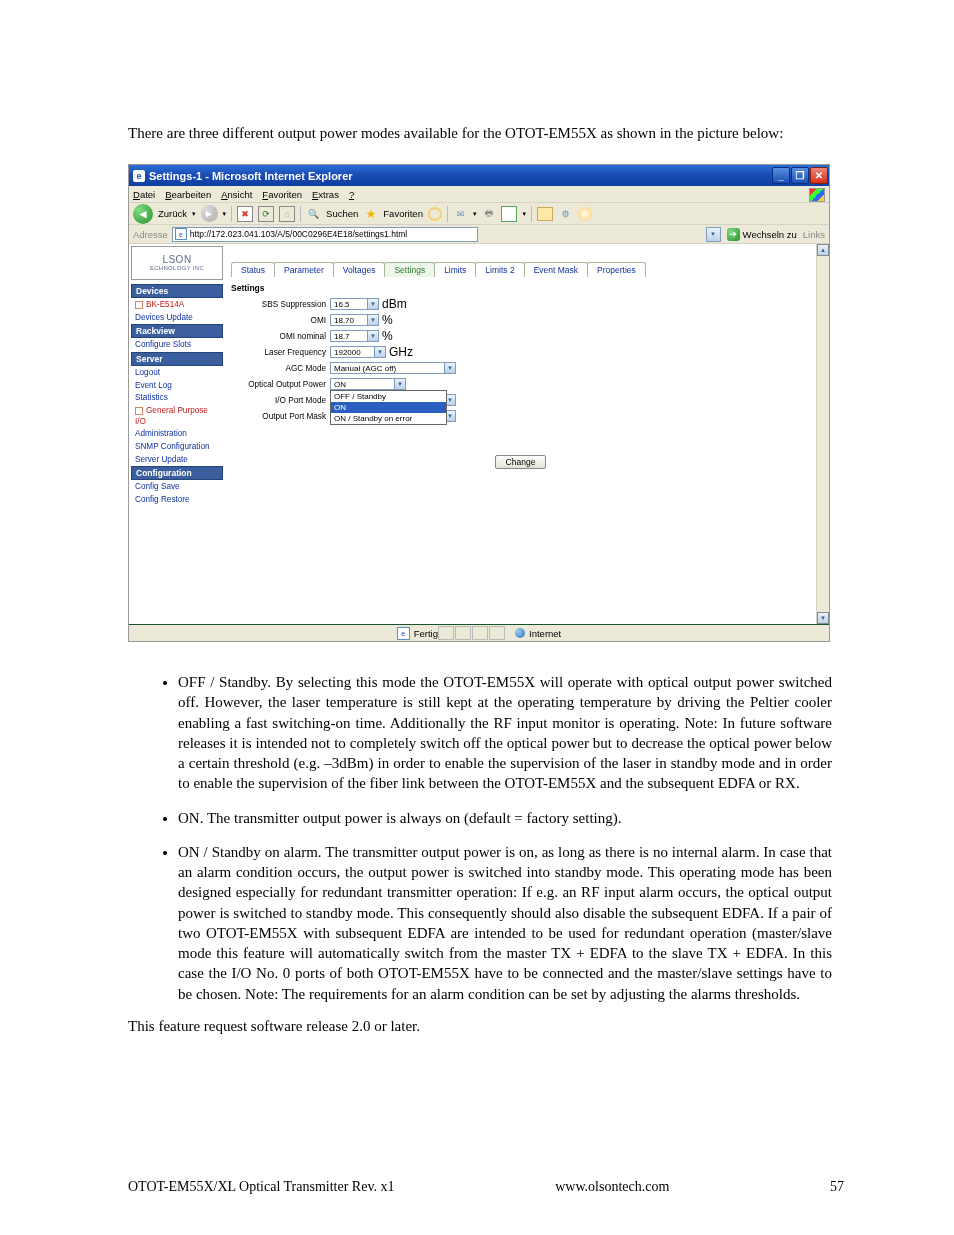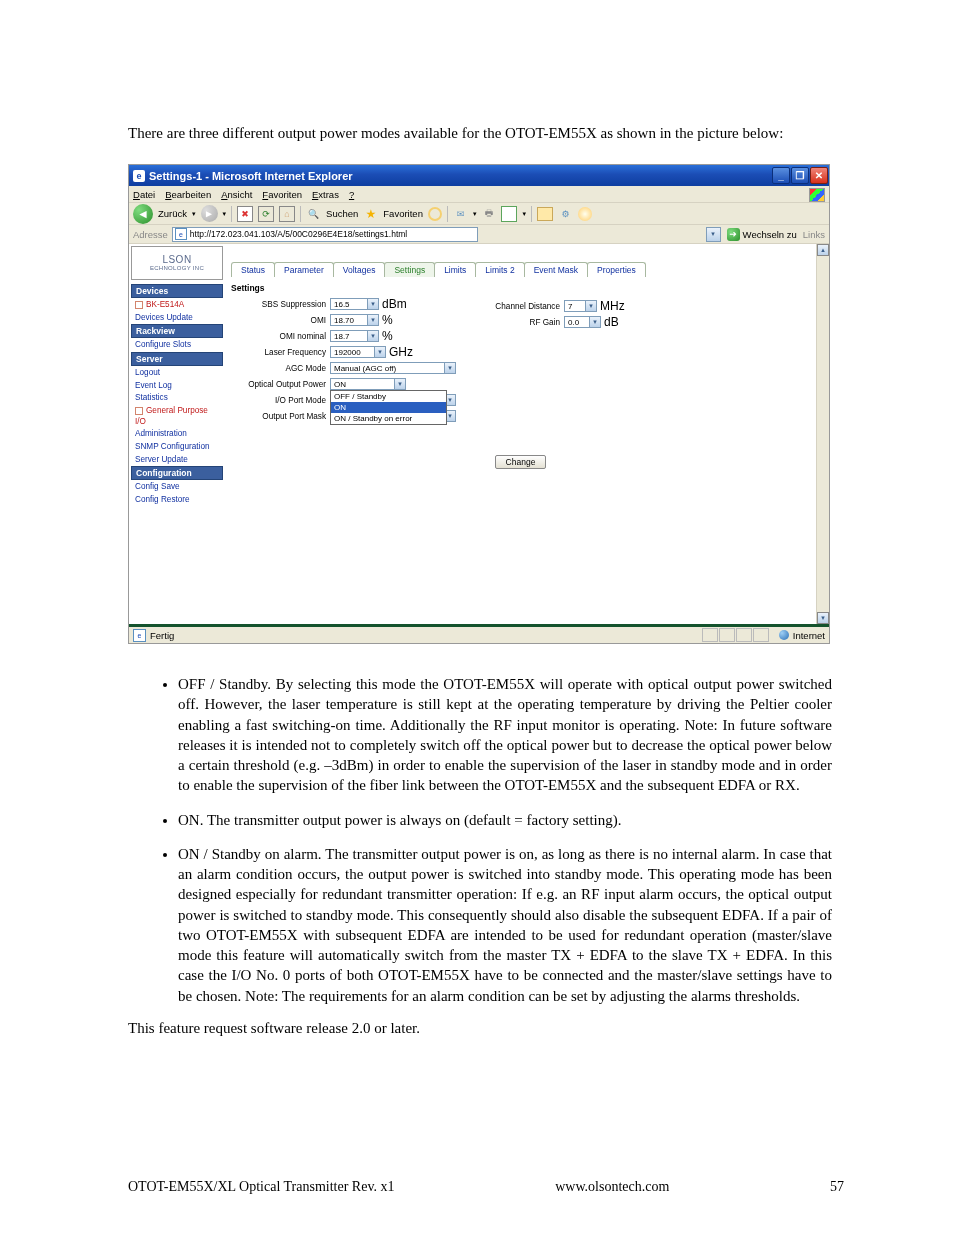--- a/index.html
+++ b/index.html
@@ -169,21 +169,21 @@
     padding:2px 9px; border:1px solid #a8b8a0; border-bottom:none;
     border-top-left-radius:3px; border-top-right-radius:3px;
     background:#fff; color:#1030a0;
     margin-right:-1px;
   }
   .tab.active { background:#eef5ea; color:#2a7f2a; font-weight:normal; }
   .sub-title {
     font-size:8.5px; font-weight:bold; color:#000; margin:6px 0 4px 0;
   }
   .settings-grid {
-    display:flex; gap: 14px;
+    display:flex; gap: 30px;
   }
   .col-left { flex:0 0 auto;}
   .col-right { flex:0 0 auto; padding-top:2px;}
   .srow { display:flex; align-items:center; margin-bottom:2px; height:14px;}
   .srow .slabel { width:95px; text-align:right; color:#000; font-size:8.2px; padding-right:4px;}
   .srow .sfield {
     height:12px; border:1px solid #7f9db9; background:#fff; font-size:8px;
     display:flex; align-items:center; padding:0 3px; box-sizing:border-box;
     color:#000;
   }
@@ -209,23 +209,23 @@
   }
   .dd-list .dd-item { padding:1px 3px; color:#000;}
   .dd-list .dd-item.sel { background:#2a5fc0; color:#fff;}
   .change-row { margin-top:30px; display:flex; justify-content:center;}
   .change-btn {
     border:1px solid #888; background:linear-gradient(#fefefe,#e4e1d3);
     padding:1px 10px; font-size:8.5px; border-radius:2px;
   }
   
   .statusbar {
-    height:16px; background:#ece9d8; border-top:3px solid #14532d;
+    height:16px; background:#ece9d8; border-top:1px solid #14532d;
     display:flex; align-items:center; font-size:9.5px;
-    padding:0 4px; justify-content:space-between;
+    padding:0 4px; justify-content:center;
   }
   .statusbar .sec-left { display:flex; align-items:center; gap:4px;}
   .statusbar .sec-right { display:flex; align-items:center; gap:4px;}
   .done-ic { width:11px;height:11px; border:1px solid #5a90c0; background:#fff; font-size:7px; color:#1b4db5; display:flex;align-items:center;justify-content:center;}
   .net-ic { width:10px;height:10px; border-radius:50%; background:radial-gradient(circle at 30% 30%, #9ecff5, #2a6fb5);}
   .status-cells { display:flex; gap:1px; margin-right:6px;}
   .scell { width:14px; height:12px; border:1px solid #bbb;}
 
   
   .bullets { margin: 30px 0 14px 0; padding-left: 50px;}
@@ -399,34 +399,20 @@
               <span class="slabel">I/O Port Mode</span>
               <span class="sfield selwide" style="visibility:hidden;"></span>
               <span class="selarrow attached">▾</span>
             </div>
             <div class="srow">
               <span class="slabel">Output Port Mask</span>
               <span class="sfield selwide" style="visibility:hidden;"></span>
               <span class="selarrow attached">▾</span>
             </div>
           </div>
-          <div class="col-right">
-            <div class="srow">
-              <span class="slabel" style="width:90px;">Channel Distance</span>
-              <span class="sfield" style="width:22px;">7</span>
-              <span class="selarrow attached">▾</span>
-              <span class="unit">MHz</span>
-            </div>
-            <div class="srow">
-              <span class="slabel" style="width:90px;">RF Gain</span>
-              <span class="sfield" style="width:26px;">0.0</span>
-              <span class="selarrow attached">▾</span>
-              <span class="unit">dB</span>
-            </div>
-          </div>
         </div>
 
         <div class="change-row">
           <div class="change-btn">Change</div>
         </div>
       </div>
 
       <div class="right-scroll">
         <div class="scr-btn">▴</div>
         <div class="scr-btn">▾</div>

